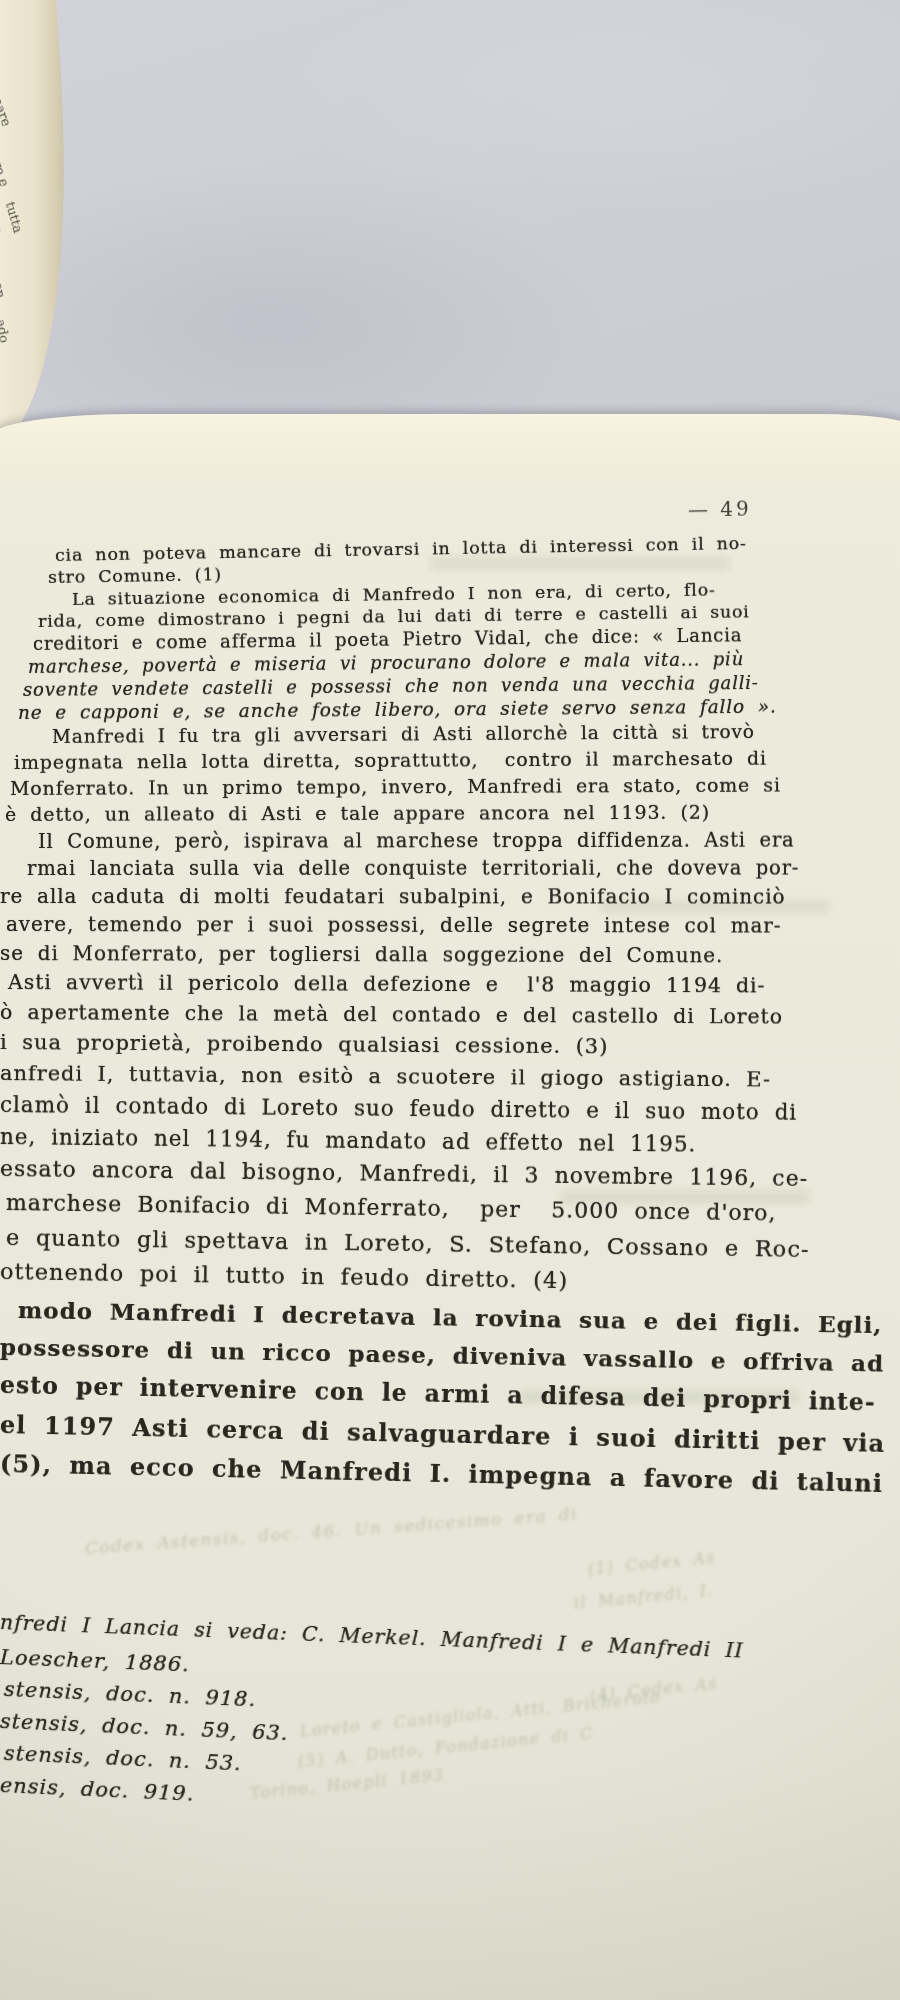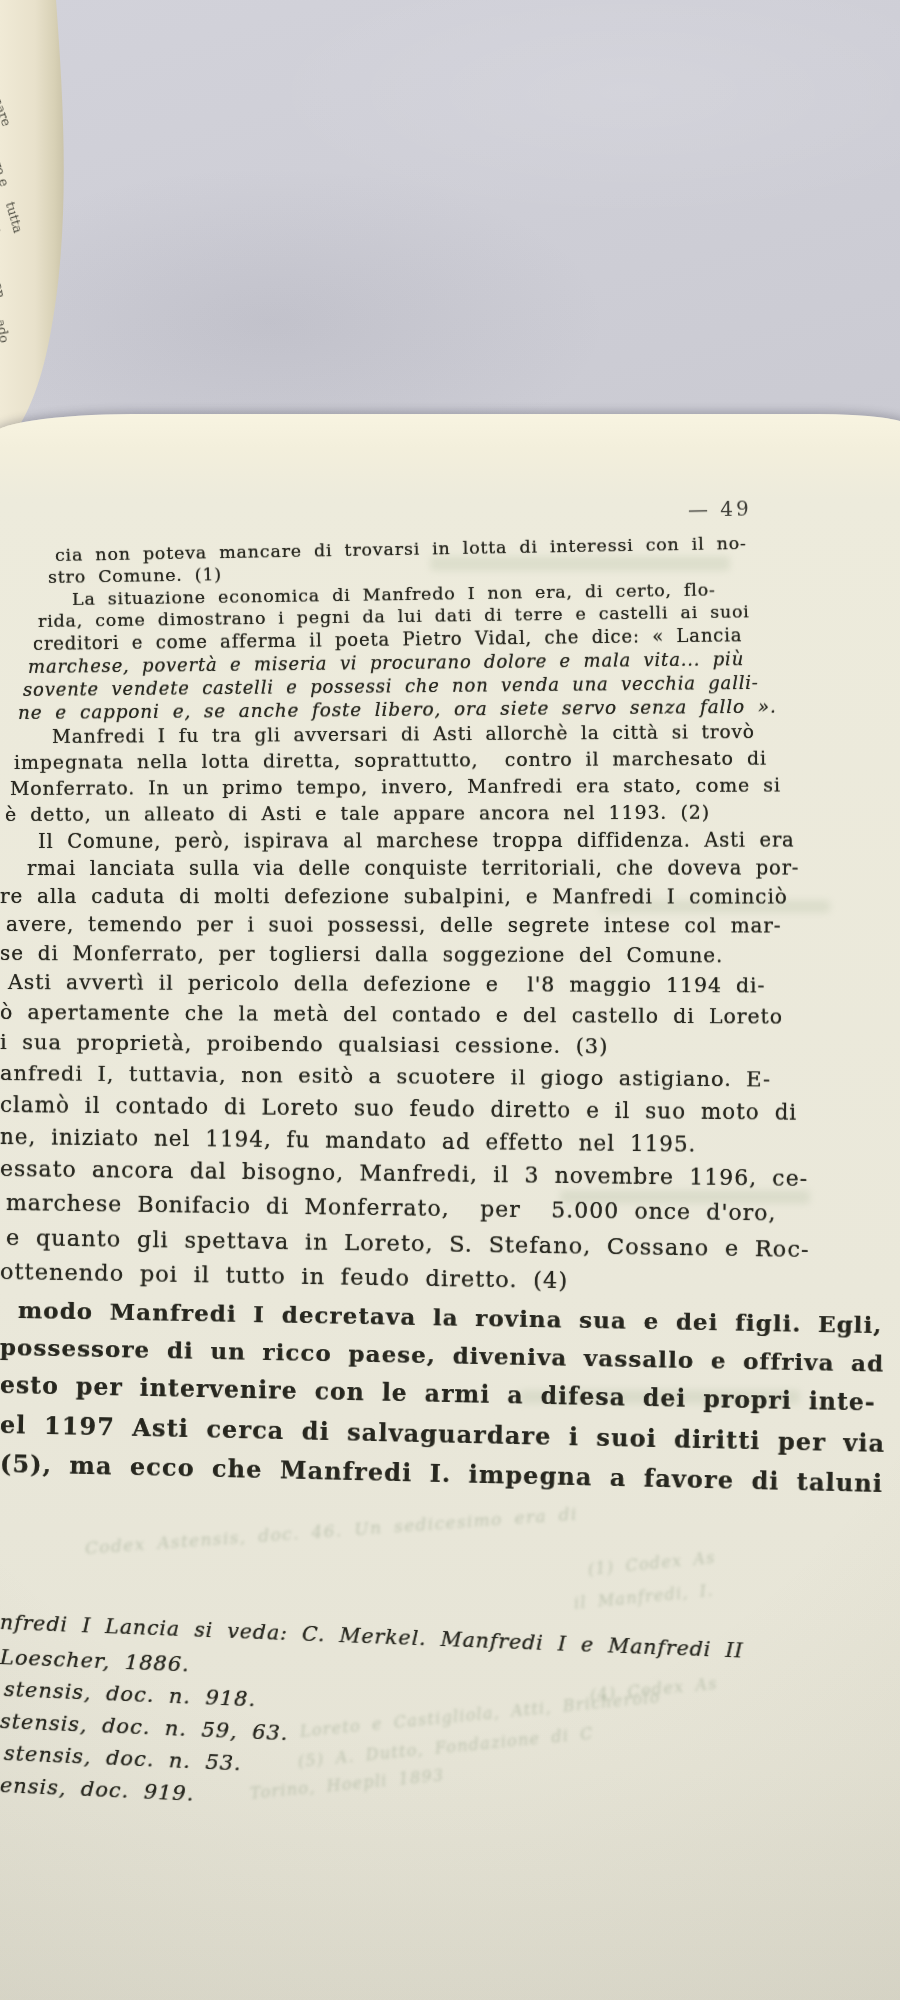--- a/index.html
+++ b/index.html
@@ -117,21 +117,21 @@
       <div class="line" style="top: 633px; left: 33px; font-size: 18px; transform: rotate(-0.703226deg);">creditori e come afferma il poeta Pietro Vidal, che dice: « Lancia</div>
       <div class="line italic" style="top: 656px; left: 28px; font-size: 18px; transform: rotate(-0.629032deg);">marchese, povertà e miseria vi procurano dolore e mala vita... più</div>
       <div class="line italic" style="top: 679px; left: 23px; font-size: 18px; transform: rotate(-0.554839deg);">sovente vendete castelli e possessi che non venda una vecchia galli-</div>
       <div class="line italic" style="top: 702px; left: 18px; font-size: 18.5px; transform: rotate(-0.480645deg);">ne e capponi e, se anche foste libero, ora siete servo senza fallo ».</div>
       <div class="line" style="top: 726px; left: 52px; font-size: 18.5px; transform: rotate(-0.406452deg);">Manfredi I fu tra gli avversari di Asti allorchè la città si trovò</div>
       <div class="line" style="top: 751px; left: 14px; font-size: 19px; transform: rotate(-0.332258deg);">impegnata nella lotta diretta, soprattutto,  contro il marchesato di</div>
       <div class="line" style="top: 777px; left: 10px; font-size: 19px; transform: rotate(-0.258065deg);">Monferrato. In un primo tempo, invero, Manfredi era stato, come si</div>
       <div class="line" style="top: 803px; left: 5px; font-size: 19px; transform: rotate(-0.183871deg);">è detto, un alleato di Asti e tale appare ancora nel 1193. (2)</div>
       <div class="line" style="top: 830px; left: 38px; font-size: 19.5px; transform: rotate(-0.109677deg);">Il Comune, però, ispirava al marchese troppa diffidenza. Asti era</div>
       <div class="line" style="top: 857px; left: 0px; font-size: 19.5px; transform: rotate(-0.0354838deg); margin-left: 27px;">rmai lanciata sulla via delle conquiste territoriali, che doveva por-</div>
-      <div class="line" style="top: 884px; left: 0px; font-size: 20px; transform: rotate(0.0387096deg);">re alla caduta di molti defezione subalpini, e Manfredi I cominciò</div>
+      <div class="line" style="top: 884px; left: 0px; font-size: 20px; transform: rotate(0.0387096deg);">re alla caduta di molti feudatari subalpini, e Bonifacio I cominciò</div>
       <div class="line" style="top: 912px; left: 6px; font-size: 20px; transform: rotate(0.112903deg);">avere, temendo per i suoi possessi, delle segrete intese col mar-</div>
       <div class="line" style="top: 941px; left: 0px; font-size: 20px; transform: rotate(0.187097deg);">se di Monferrato, per togliersi dalla soggezione del Comune.</div>
       <div class="line" style="top: 970px; left: 8px; font-size: 20.5px; transform: rotate(0.26129deg);">Asti avvertì il pericolo della defezione e  l'8 maggio 1194 di-</div>
       <div class="line" style="top: 1000px; left: 0px; font-size: 20.5px; transform: rotate(0.335484deg);">ò apertamente che la metà del contado e del castello di Loreto</div>
       <div class="line" style="top: 1030px; left: 0px; font-size: 21px; transform: rotate(0.409677deg);">i sua proprietà, proibendo qualsiasi cessione. (3)</div>
       <div class="line" style="top: 1061px; left: 0px; font-size: 21px; transform: rotate(0.483871deg);">anfredi I, tuttavia, non esitò a scuotere il giogo astigiano. E-</div>
       <div class="line" style="top: 1092px; left: 0px; font-size: 21.5px; transform: rotate(0.558065deg);">clamò il contado di Loreto suo feudo diretto e il suo moto di</div>
       <div class="line" style="top: 1124px; left: 0px; font-size: 21.5px; transform: rotate(0.632258deg);">ne, iniziato nel 1194, fu mandato ad effetto nel 1195.</div>
       <div class="line" style="top: 1156px; left: 0px; font-size: 22px; transform: rotate(0.706452deg);">essato ancora dal bisogno, Manfredi, il 3 novembre 1196, ce-</div>
       <div class="line" style="top: 1190px; left: 6px; font-size: 22px; transform: rotate(0.780645deg);">marchese Bonifacio di Monferrato,  per  5.000 once d'oro,</div>

